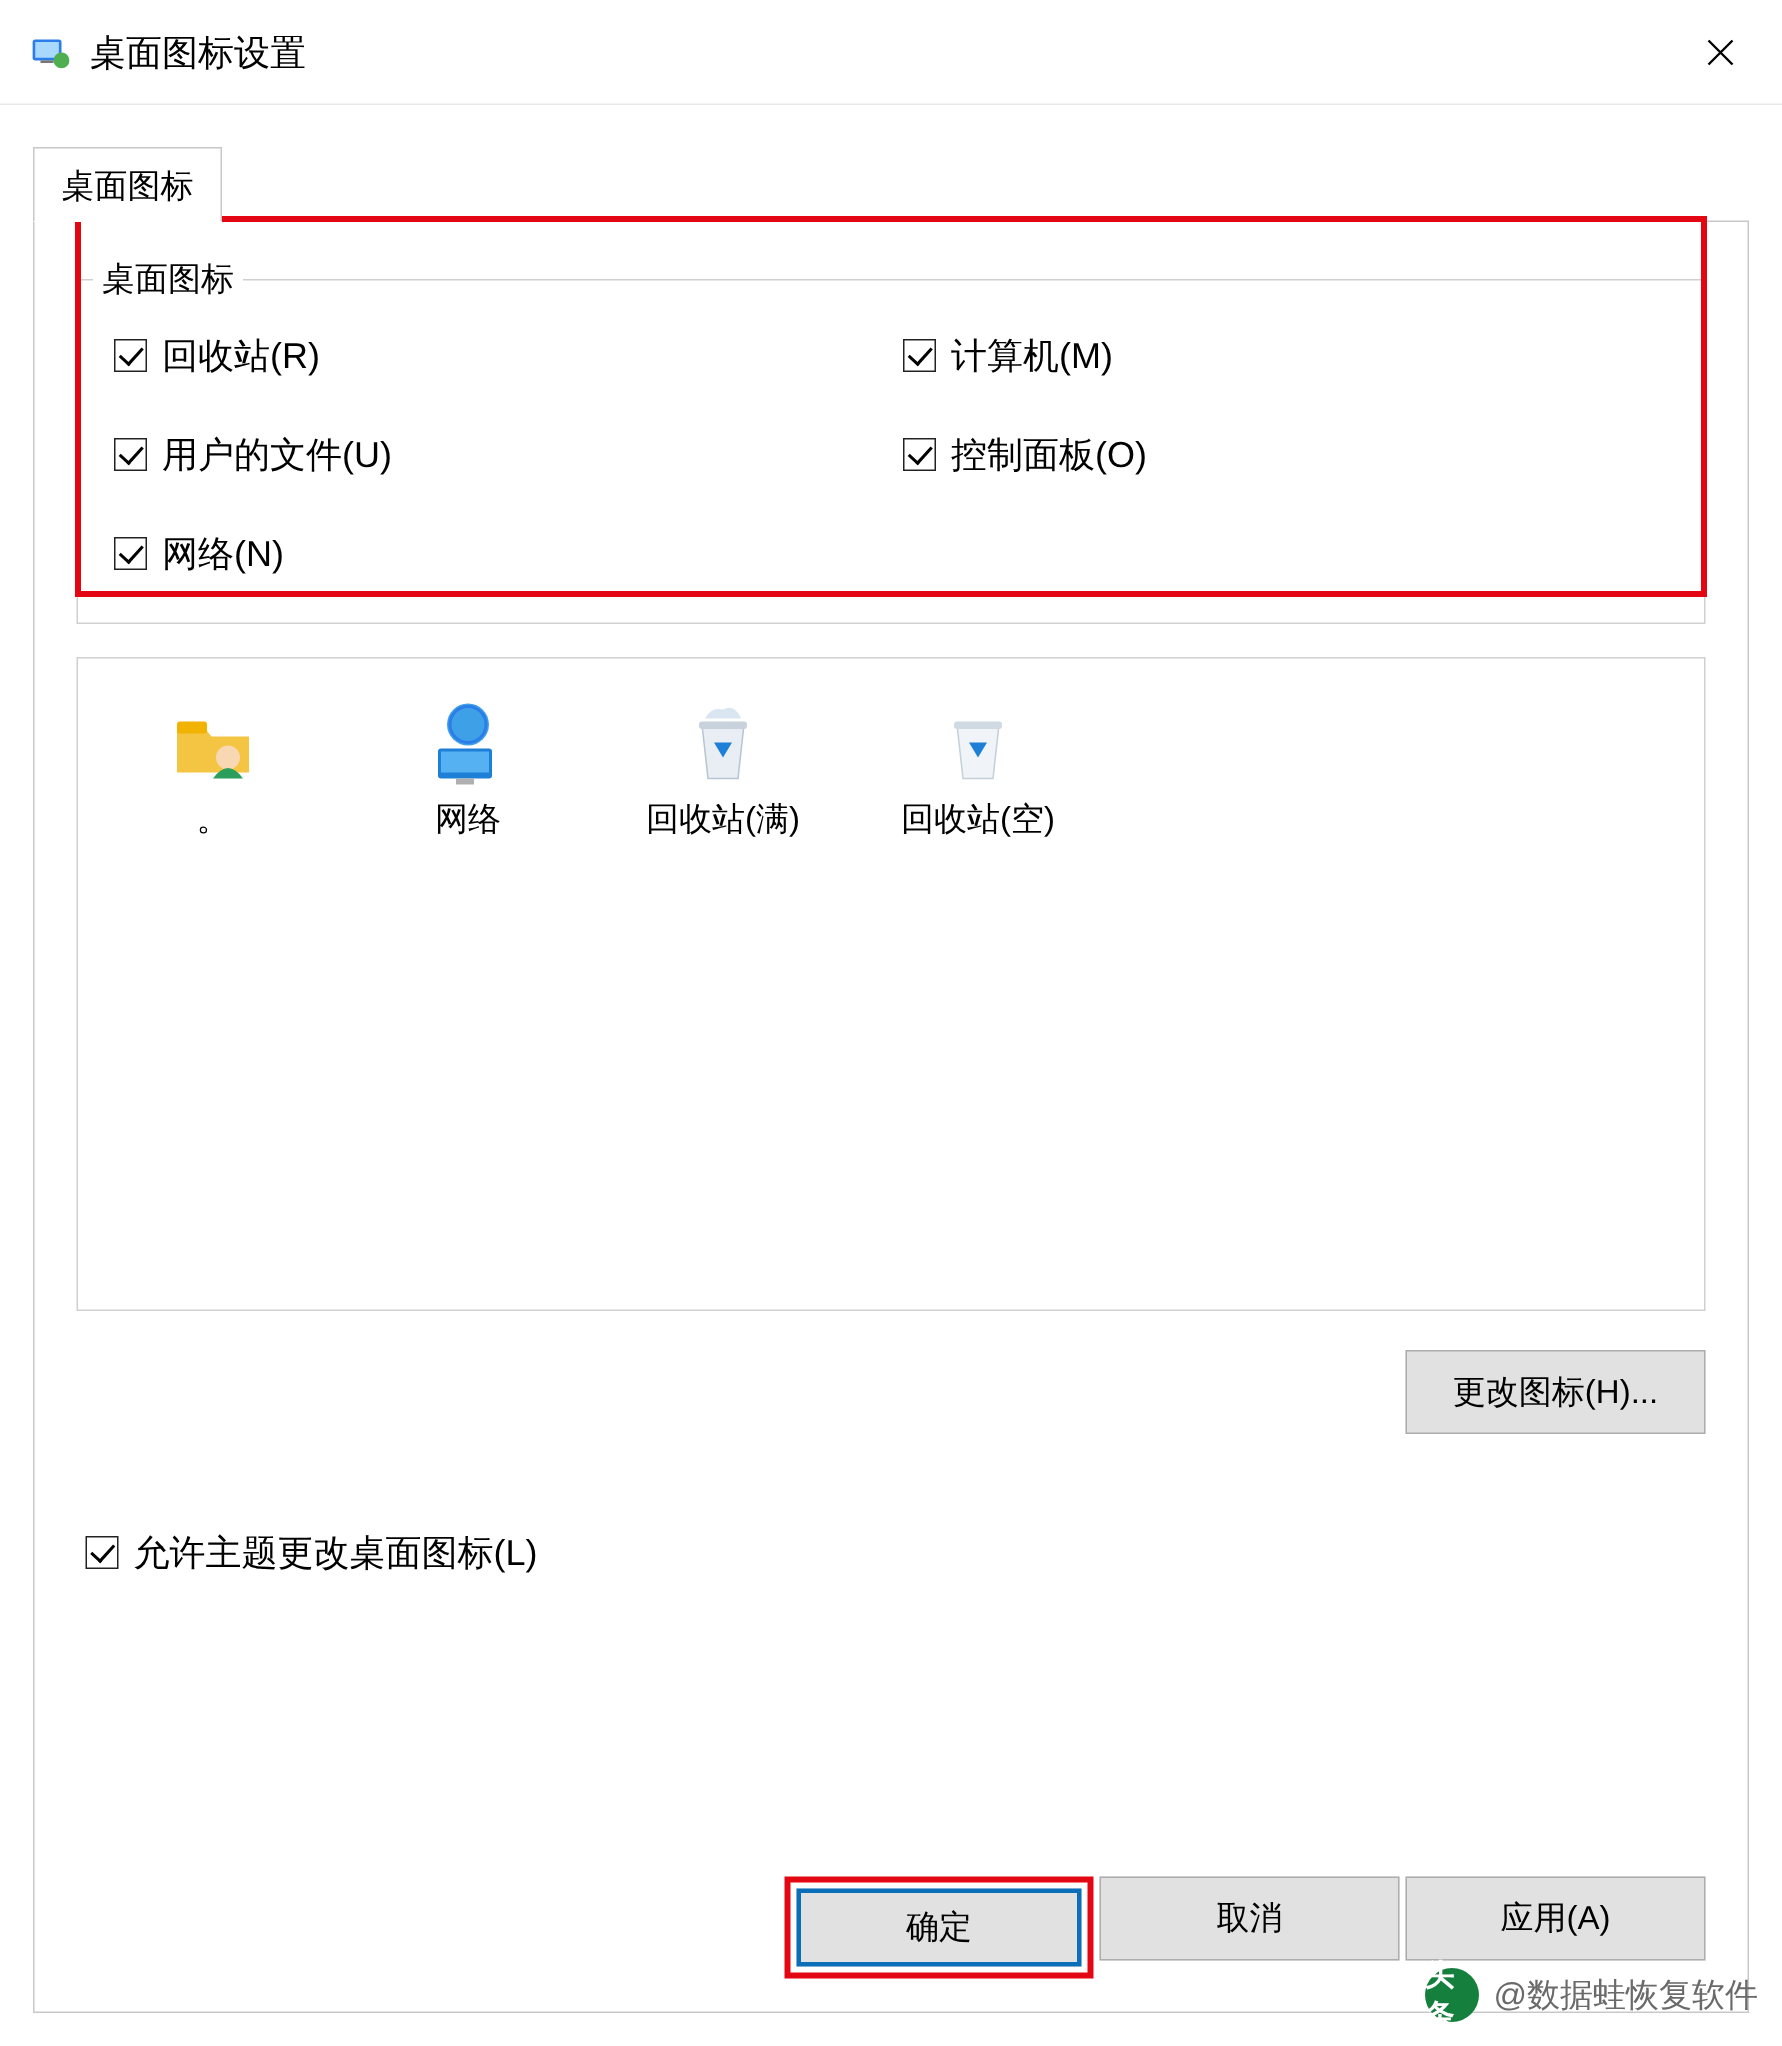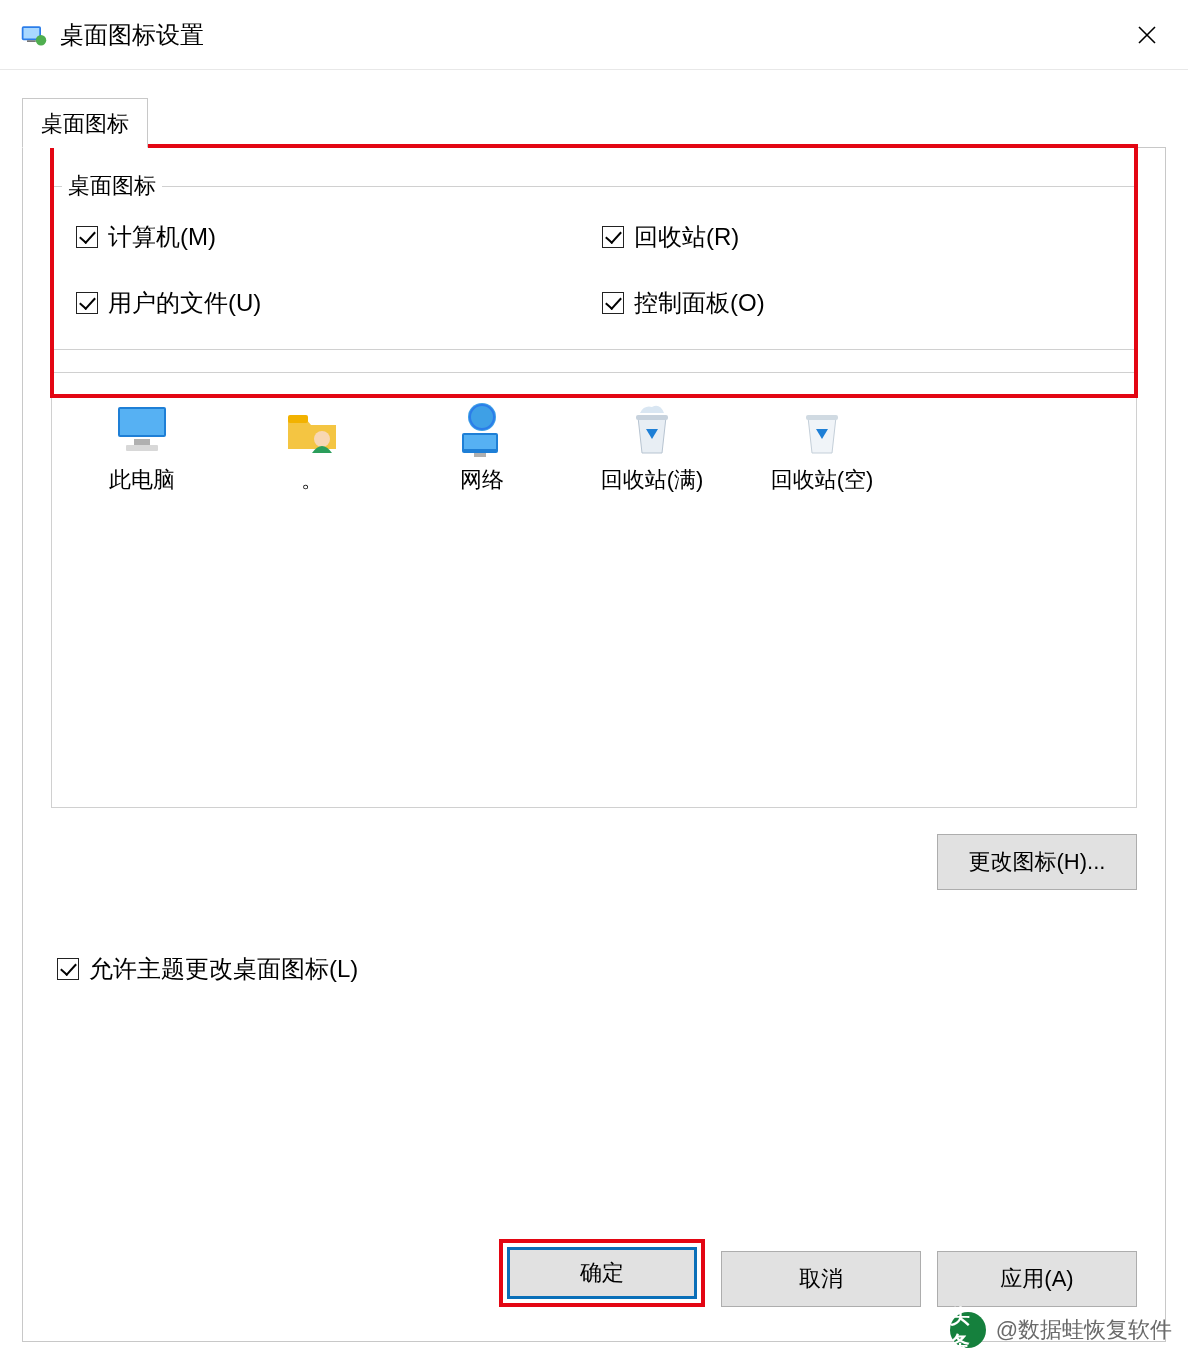--- a/index.html
+++ b/index.html
@@ -136,22 +136,22 @@
     cursor:pointer;
   }
   .allow-theme {
     margin-top: 63px;
     display:flex; align-items:center; gap: 10px;
     font-size: 24px;
     padding-left: 6px;
   }
   .footer {
     position:absolute;
-    bottom: 34px; right: 28px; left: 28px;
-    display:flex; justify-content:flex-end; gap: 16px; align-items: flex-end;
+    bottom: 22px; right: 28px; left: 28px;
+    display:flex; justify-content:flex-end; gap: 4px;
   }
   .footer .btn { min-width: 200px; }
   .ok-wrap {
     border: 4px solid #e30613;
     padding: 4px;
     display:inline-block;
   }
   .ok-btn {
     min-width: 190px;
     height: 52px;
@@ -199,49 +199,42 @@
   <div class="tab">桌面图标</div>
 </div>
 
 <div class="panel">
 
   <div class="groupbox">
     <span class="groupbox-legend">桌面图标</span>
     <div class="check-grid">
       <label class="check">
         <span class="cbox"></span>
+        <span>回收站(R)</span>
+      </label>
+      <label class="check">
+        <span class="cbox"></span>
         <span>计算机(M)</span>
       </label>
       <label class="check">
         <span class="cbox"></span>
-        <span>回收站(R)</span>
-      </label>
-      <label class="check">
-        <span class="cbox"></span>
         <span>用户的文件(U)</span>
       </label>
       <label class="check">
         <span class="cbox"></span>
         <span>控制面板(O)</span>
       </label>
+      <label class="check">
+        <span class="cbox"></span>
+        <span>网络(N)</span>
+      </label>
     </div>
   </div>
 
   <div class="icon-list">
-    <div class="icon-cell">
-      <div class="ico">
-        <svg width="60" height="60" viewBox="0 0 60 60">
-            <rect x="6" y="8" width="48" height="30" rx="2" fill="#1e7fd6"></rect>
-            <rect x="8" y="10" width="44" height="26" fill="#56b1f3"></rect>
-            <rect x="22" y="40" width="16" height="6" fill="#b0b0b0"></rect>
-            <rect x="14" y="46" width="32" height="6" rx="1" fill="#d8d8d8"></rect>
-          </svg>
-      </div>
-      <div class="lbl">此电脑</div>
-    </div>
     <div class="icon-cell">
       <div class="ico">
         <svg width="60" height="60" viewBox="0 0 60 60">
             <path d="M6 20 h18 l5 6 h25 v24 H6 z" fill="#f4c542"></path>
             <rect x="6" y="16" width="20" height="8" rx="2" fill="#f2b200"></rect>
             <circle cx="40" cy="40" r="8" fill="#f8d7b3"></circle>
             <path d="M30 54 q10 -14 20 0 z" fill="#2b9e5b"></path>
           </svg>
       </div>
       <div class="lbl">。</div>

